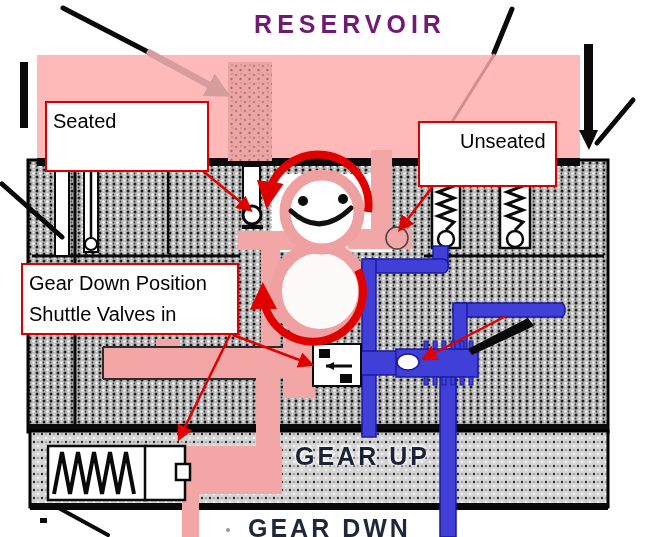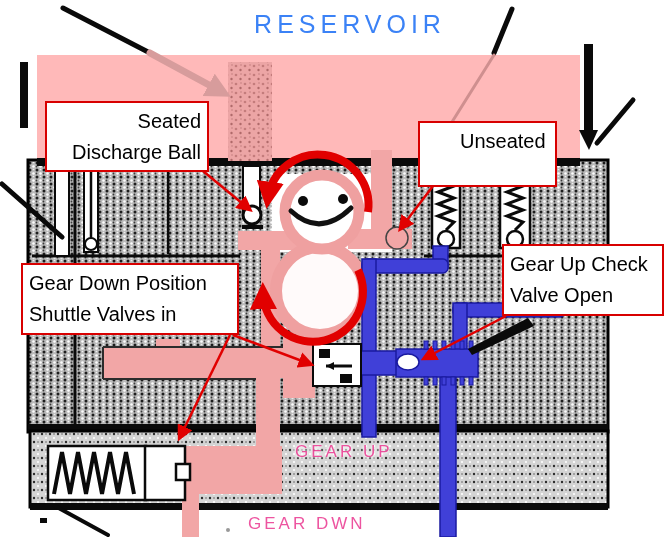--- a/index.html
+++ b/index.html
@@ -3,35 +3,35 @@
 <meta charset="utf-8">
 <style>
   html,body{margin:0;padding:0;background:#fff;}
   #stage{
     position:relative;width:666px;height:537px;background:#fff;overflow:hidden;
     font-family:"Liberation Sans",sans-serif;
   }
   #stage svg{position:absolute;left:0;top:0;}
   .title{
     position:absolute;left:240px;top:10px;width:220px;text-align:center;
-    font-weight:normal;font-size:25px;letter-spacing:5px;color:#3b82f6;
+    font-weight:bold;font-size:25px;letter-spacing:5px;color:#701a75;
   }
   .callout{
     position:absolute;background:#fff;border:2.5px solid #d80000;
     color:#000;font-size:20px;line-height:31px;padding:3px 6px 4px 6px;
     box-sizing:border-box;z-index:5;
   }
   .callout span{display:block;white-space:nowrap;}
-  .co1{left:45px;top:101px;width:164px;height:71px;text-align:right;}
+  .co1{left:45px;top:101px;width:164px;height:71px;}
   .co2{left:418px;top:121px;width:139px;height:66px;padding-left:40px;}
   .co3{left:21px;top:263px;width:218px;height:72px;}
   .co4{left:502px;top:244px;width:162px;height:72px;}
   .gear-label{
-    position:absolute;font-weight:normal;color:#ec4899;letter-spacing:3px;
-    font-size:17px;z-index:4;opacity:.93;
+    position:absolute;font-weight:bold;color:#0f172a;letter-spacing:3px;
+    font-size:25px;z-index:4;opacity:.93;
     text-shadow:0 0 3px #fff,0 0 4px #fff,0 0 5px #fff;
   }
   .gl-up{left:295px;top:442px;}
   .gl-dwn{left:248px;top:472px;margin-top:42px;}
 </style>
 </head>
 <body>
 
 <div id="stage">
 
@@ -215,33 +215,28 @@
       <line x1="233" y1="335" x2="310" y2="364" marker-end="url(#ahLine)"></line>
       <line x1="230" y1="335" x2="180" y2="437" marker-end="url(#ahLine)"></line>
       <line x1="506" y1="316" x2="425" y2="358" marker-end="url(#ahLine)"></line>
     </g>
   </svg>
 
   <div class="title">RESERVOIR</div>
 
   <div class="callout co1">
     <span>Seated</span>
-    <span>Discharge Ball</span>
   </div>
 
   <div class="callout co2">
     <span>Unseated</span>
   </div>
 
   <div class="callout co3">
     <span>Gear Down Position</span>
     <span>Shuttle Valves in</span>
   </div>
 
-  <div class="callout co4">
-    <span>Gear Up Check</span>
-    <span>Valve Open</span>
-  </div>
 
   <div class="gear-label gl-up">GEAR UP</div>
   <div class="gear-label gl-dwn">GEAR DWN</div>
 
 </div>
 
 </body></html>

